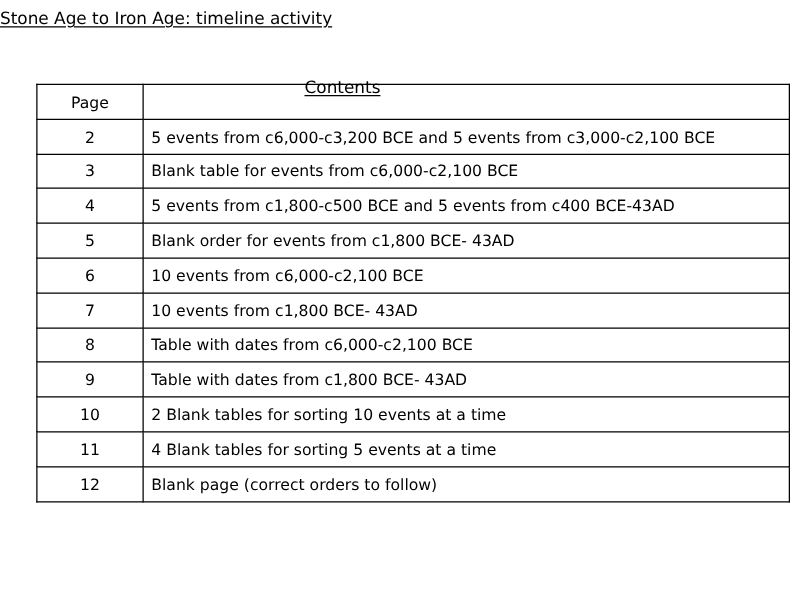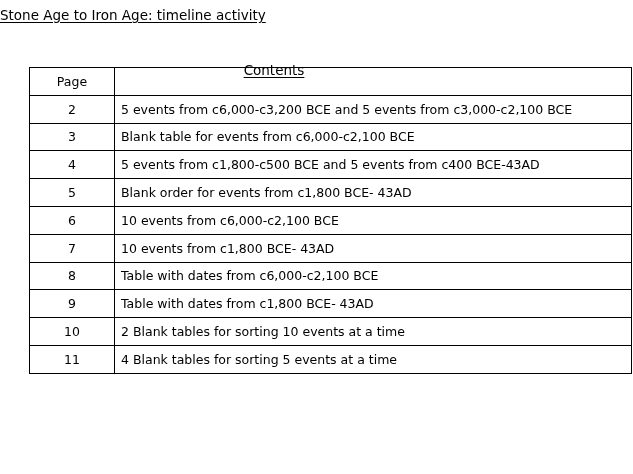--- a/index.html
+++ b/index.html
@@ -121,14 +121,18 @@
       <td class="col-desc">Table with dates from c1,800 BCE- 43AD</td>
     </tr>
     <tr>
       <td class="col-page">10</td>
       <td class="col-desc">2 Blank tables for sorting 10 events at a time</td>
     </tr>
     <tr>
       <td class="col-page">11</td>
       <td class="col-desc">4 Blank tables for sorting 5 events at a time</td>
     </tr>
+    <tr>
+      <td class="col-page">12</td>
+      <td class="col-desc">Blank page (correct orders to follow)</td>
+    </tr>
   </tbody>
 </table>
 
 </body></html>

